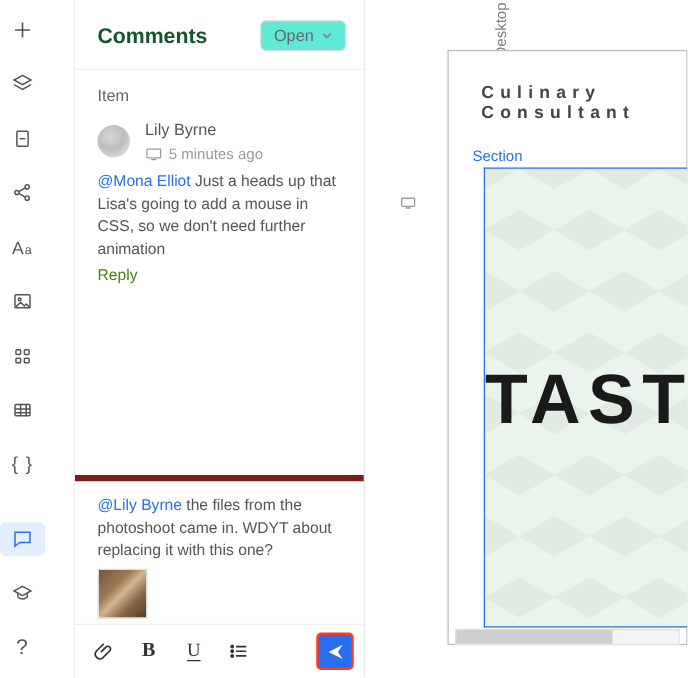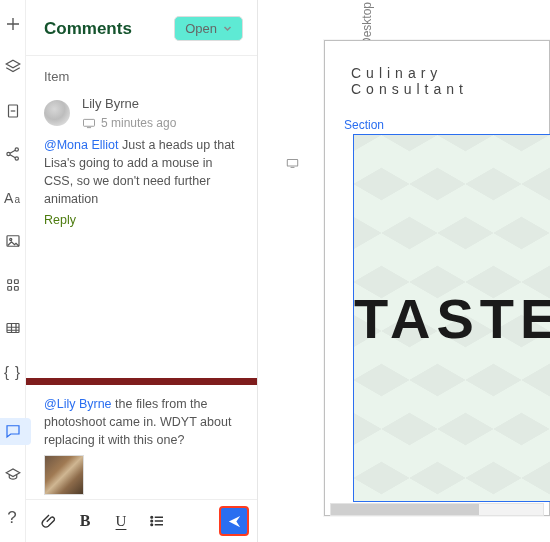--- a/index.html
+++ b/index.html
@@ -1,20 +1,20 @@
 <!DOCTYPE html>
 <html><head>
 <meta charset="utf-8">
 <style>
   * { box-sizing: border-box; margin: 0; padding: 0; }
   body { font-family: -apple-system, BlinkMacSystemFont, "Segoe UI", Helvetica, Arial, sans-serif; width: 550px; height: 542px; overflow: hidden; background: #fff; color: #333; }
   .app { display: flex; height: 100%; }
 
   
-  .rail { width: 26px; border-right: 1px solid #eee; display: flex; flex-direction: column; align-items: center; padding-top: 10px; gap: 16px; background:#fff;}
+  .rail { width: 60px; border-right: 1px solid #eee; display: flex; flex-direction: column; align-items: flex-start; padding-top: 10px; gap: 16px; background:#fff;}
   .rail .rail-item { width: 36px; height: 30px; display:flex; align-items:center; justify-content:center; border-radius:4px; color:#555; cursor:pointer;}
   .rail .rail-item.active { background:#e3efff; color:#2a6ef0;}
   .rail svg { width:18px; height:18px; stroke:#555; fill:none; stroke-width:1.6;}
   .rail .rail-item.active svg { stroke:#2a6ef0; }
   .rail .spacer { flex:1; }
   .rail .help { margin-bottom:10px;}
   .rail .plus svg { stroke-width:1.8; }
   .rail .txt { font-size:14px; letter-spacing:1px; color:#555; font-weight:500; stroke:none;}
 
   
@@ -31,21 +31,21 @@
   .avatar { width:26px; height:26px; border-radius:50%; background: radial-gradient(circle at 40% 35%, #d7d7d7 0, #bdbdbd 45%, #eeeeee 100%); flex-shrink:0;}
   .c-meta { display:flex; flex-direction:column; gap:1px;}
   .c-author { font-size:13px; color:#555;}
   .c-sub { display:flex; align-items:center; gap:5px; color:#9a9a9a; font-size:12px;}
   .c-sub svg { width:14px; height:11px; stroke:#9a9a9a; fill:none; stroke-width:1.4;}
   .c-body { color:#555;}
   .mention { color:#2a6ef0;}
   .reply-link { color:#4d7c0f; display:inline-block; margin-top:2px; cursor:pointer;}
 
   
-  .composer { border-top:7px solid #7f1d1d; padding:10px 14px 4px 18px; font-size:12.5px; line-height:1.45;}
+  .composer { border-top:5px solid #7f1d1d; padding:10px 14px 4px 18px; font-size:12.5px; line-height:1.45;}
   .composer .draft .mention { color:#2a6ef0;}
   .composer .draft { color:#555;}
   .attach-thumb { margin-top:6px; width:40px; height:40px; border:1px solid #ddd;
     background: linear-gradient(135deg,#6e5642 0%, #a07a53 35%, #cfb692 50%, #8d6b4a 70%, #4e3b29 100%);
     background-size:cover; }
   .toolbar { border-top:1px solid #eee; display:flex; align-items:center; padding:6px 8px 6px 12px; gap:14px;}
   .toolbar .tb { width:22px; height:22px; display:flex; align-items:center; justify-content:center; color:#333; cursor:pointer;}
   .toolbar .tb svg { width:18px; height:18px; stroke:#333; fill:none; stroke-width:1.8;}
   .toolbar .bold { font-weight:700; font-size:16px; font-family: Georgia, 'Times New Roman', serif;}
   .toolbar .under { font-size:15px; text-decoration:underline; text-underline-offset:3px; font-family: Georgia, serif;}
@@ -53,21 +53,21 @@
   .send { width:30px; height:30px; border:2px solid #ff3b1f; border-radius:4px; background:#2a6ef0; display:flex; align-items:center; justify-content:center; cursor:pointer;}
   .send svg { width:15px; height:15px; fill:#fff; stroke:none;}
 
   
   .canvas-wrap { flex:1; position:relative; background:#fff; }
   .rot-label { position:absolute; left:36px; top:46px; transform: rotate(-90deg); transform-origin: left top; font-size:12px; color:#808080; white-space:nowrap; padding-top:66px;}
   .rot-icon { position:absolute; left:28px; top:156px; color:#9a9a9a;}
   .rot-icon svg { width:13px; height:13px; stroke:#9a9a9a; fill:none; stroke-width:1.6;}
   .frame { position:absolute; left:66px; top:40px; right:0; bottom:26px; border:1px solid #bfbfbf; box-shadow: 0 0 0 1px rgba(0,0,0,0.04); background:#fff; overflow:hidden;}
   .frame::after { content:""; position:absolute; inset:0; pointer-events:none;}
-  .frame .breadcrumb-title { font-size:14px; letter-spacing:5px; color:#444; padding:24px 0 20px 26px; font-weight:400;}
+  .frame .breadcrumb-title { font-size:14px; letter-spacing:5px; color:#444; padding:24px 0 20px 26px; font-weight:700;}
   .sec-label { font-size:12px; color:#2a6ef0; padding-left:4px; position:absolute; left:82px; top:118px;}
   .section-box { position:absolute; left:72px; top:134px; right:0; bottom:40px; border:1px solid #2a6ef0; border-right:none;
     background-color:#eaf4ec;
     background-image:
       linear-gradient(30deg, rgba(0,0,0,0.04) 12%, transparent 12.5%, transparent 87%, rgba(0,0,0,0.04) 87.5%, rgba(0,0,0,0.04)),
       linear-gradient(150deg, rgba(0,0,0,0.04) 12%, transparent 12.5%, transparent 87%, rgba(0,0,0,0.04) 87.5%, rgba(0,0,0,0.04)),
       linear-gradient(30deg, rgba(0,0,0,0.04) 12%, transparent 12.5%, transparent 87%, rgba(0,0,0,0.04) 87.5%, rgba(0,0,0,0.04)),
       linear-gradient(150deg, rgba(0,0,0,0.04) 12%, transparent 12.5%, transparent 87%, rgba(0,0,0,0.04) 87.5%, rgba(0,0,0,0.04));
     background-size: 56px 98px;
     background-position: 0 0, 0 0, 28px 49px, 28px 49px;

